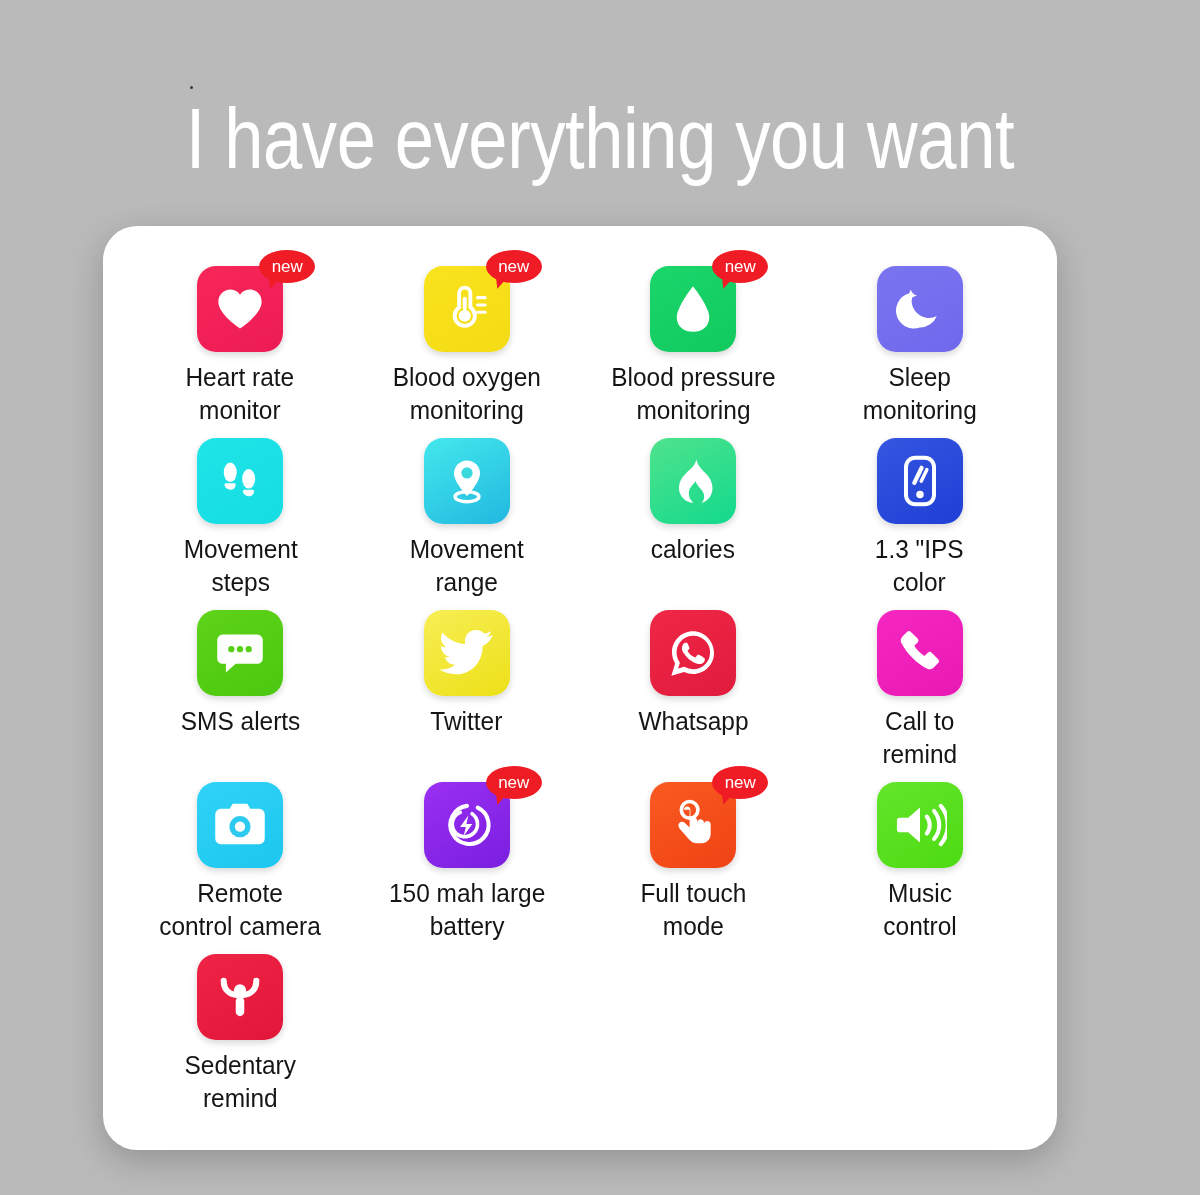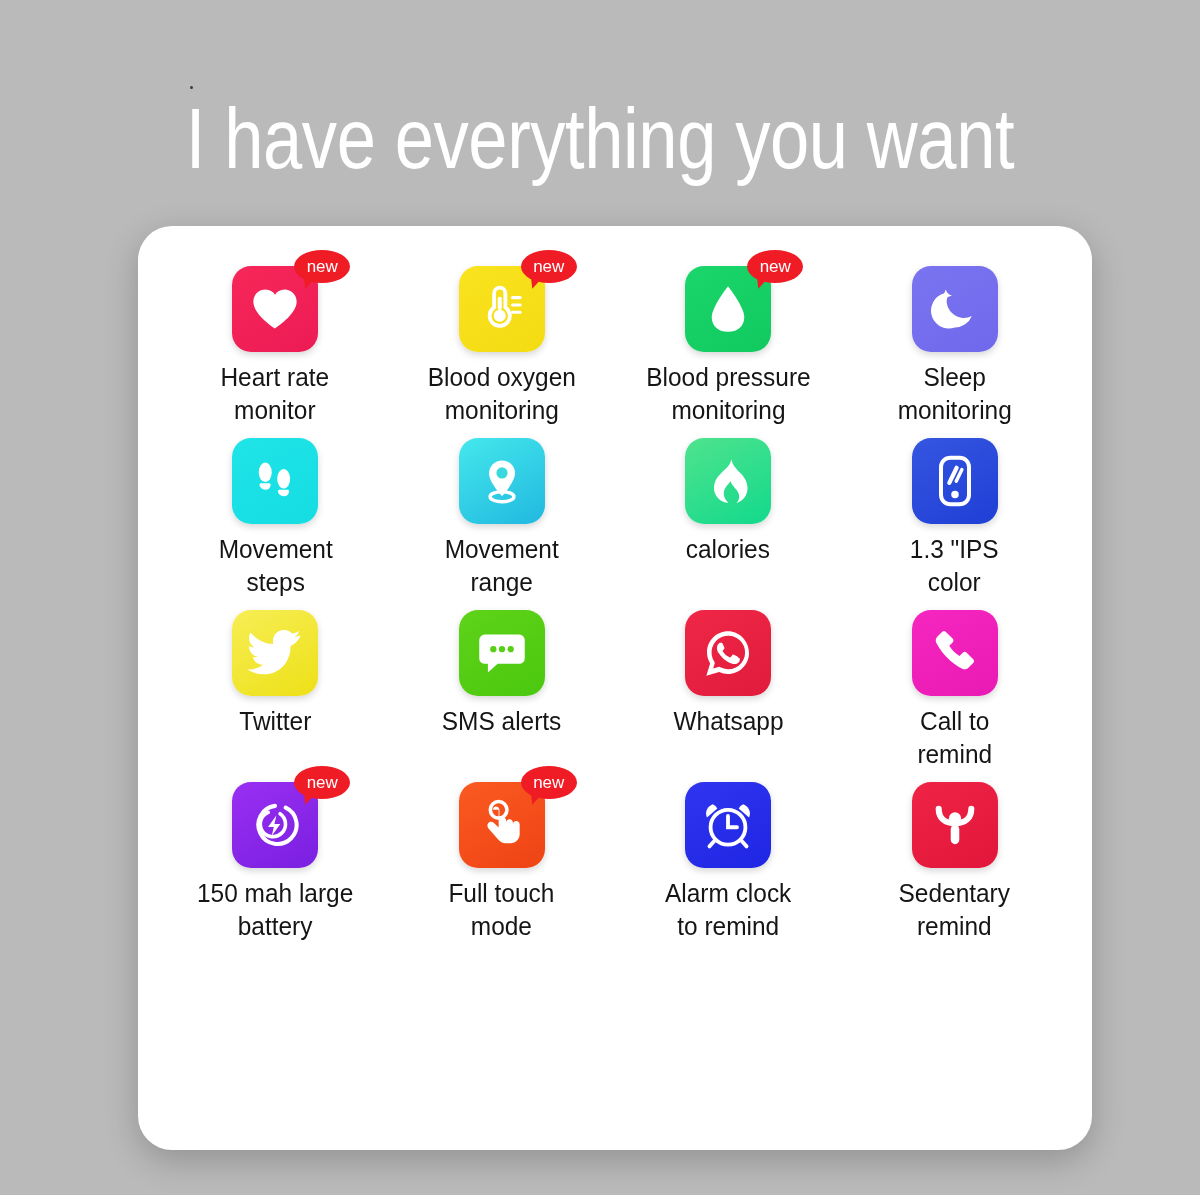--- a/index.html
+++ b/index.html
@@ -48,21 +48,20 @@
   .feature-card {
     position: absolute;
     left: 103px;
     top: 226px;
     width: 954px;
     height: 924px;
     background: #ffffff;
     border-radius: 34px;
     box-shadow: 0 10px 34px rgba(0,0,0,0.22);
     padding: 40px 24px 26px 24px;
-    margin-left: 35px;
   }
 
   .grid {
     display: grid;
     grid-template-columns: repeat(4, 1fr);
     grid-auto-rows: 172px;
     column-gap: 0px;
     row-gap: 0px;
     width: 100%;
   }
@@ -245,62 +244,75 @@
               <rect x="22" y="12" width="3" height="14" rx="1.5" fill="#fff" transform="rotate(26 23 19)"></rect>
               <circle cx="20" cy="35.5" r="3.2" fill="#fff"></circle>
             </svg>
           </div>
         </div>
         <div class="cell-label">1.3 "IPS
 color</div>
       </div>
       <div class="cell">
         <div class="tile-wrap">
-          <div class="tile" style="background: linear-gradient(150deg, rgb(247, 238, 85), rgb(237, 224, 23));">
-            <svg width="56" height="50" viewBox="0 0 50 44">
-              <path fill="#fff" d="M48 6.2c-1.8.8-3.7 1.3-5.7 1.6a9.9 9.9 0 004.4-5.5 19.8 19.8 0 01-6.3 2.4A9.9 9.9 0 0023.5 14c-8.2-.4-15.5-4.3-20.4-10.3a9.9 9.9 0 003.1 13.2c-1.6 0-3.1-.5-4.5-1.2 0 4.8 3.4 8.8 7.9 9.7a10 10 0 01-4.5.2 9.9 9.9 0 009.3 6.9A19.9 19.9 0 010 36.6 28 28 0 0015.1 41C30.4 41 38.8 28.3 38.8 17.3v-1.3A19 19 0 0048 6.2z"></path>
-            </svg>
-          </div>
-        </div>
-        <div class="cell-label">Twitter</div>
-      </div>
-      <div class="cell">
-        <div class="tile-wrap">
           <div class="tile" style="background: linear-gradient(150deg, rgb(94, 211, 25), rgb(74, 200, 15));">
             <svg width="52" height="48" viewBox="0 0 48 44">
               <path fill="#fff" d="M8 5h32a5 5 0 015 5v17a5 5 0 01-5 5H20l-9 8v-8H8a5 5 0 01-5-5V10a5 5 0 015-5z"></path>
               <circle cx="16" cy="18.5" r="2.9" fill="#56cf14"></circle>
               <circle cx="24" cy="18.5" r="2.9" fill="#56cf14"></circle>
               <circle cx="32" cy="18.5" r="2.9" fill="#56cf14"></circle>
             </svg>
           </div>
         </div>
         <div class="cell-label">SMS alerts</div>
       </div>
       <div class="cell">
         <div class="tile-wrap">
+          <div class="tile" style="background: linear-gradient(150deg, rgb(247, 238, 85), rgb(237, 224, 23));">
+            <svg width="56" height="50" viewBox="0 0 50 44">
+              <path fill="#fff" d="M48 6.2c-1.8.8-3.7 1.3-5.7 1.6a9.9 9.9 0 004.4-5.5 19.8 19.8 0 01-6.3 2.4A9.9 9.9 0 0023.5 14c-8.2-.4-15.5-4.3-20.4-10.3a9.9 9.9 0 003.1 13.2c-1.6 0-3.1-.5-4.5-1.2 0 4.8 3.4 8.8 7.9 9.7a10 10 0 01-4.5.2 9.9 9.9 0 009.3 6.9A19.9 19.9 0 010 36.6 28 28 0 0015.1 41C30.4 41 38.8 28.3 38.8 17.3v-1.3A19 19 0 0048 6.2z"></path>
+            </svg>
+          </div>
+        </div>
+        <div class="cell-label">Twitter</div>
+      </div>
+      <div class="cell">
+        <div class="tile-wrap">
           <div class="tile" style="background: linear-gradient(150deg, rgb(240, 39, 71), rgb(224, 27, 60));">
             <svg width="52" height="52" viewBox="0 0 48 48">
               <path fill="#fff" d="M24 4C13.3 4 4.6 12.7 4.6 23.4c0 3.7 1 7.2 2.9 10.2L4 45l11.8-3.4a19.3 19.3 0 008.2 1.8c10.7 0 19.4-8.7 19.4-19.4S34.7 4 24 4zm0 35a15.5 15.5 0 01-7.6-2l-.5-.3-5.6 1.6 1.6-5.4-.4-.6a15.5 15.5 0 1112.5 6.7z"></path>
               <path fill="#fff" d="M32.6 27.2c-.5-.3-3-1.5-3.4-1.6-.5-.2-.8-.3-1.1.2-.3.5-1.3 1.6-1.6 2-.3.3-.6.4-1.1.1a12.5 12.5 0 01-6.2-5.4c-.5-.8.5-.8 1.4-2.6.2-.3.1-.6 0-.9l-1.5-3.6c-.4-.9-.8-.8-1.1-.8h-1c-.3 0-.9.1-1.4.6-.5.5-1.8 1.8-1.8 4.3s1.9 5 2.1 5.3c.3.3 3.7 5.7 9 8 3.3 1.4 4.6 1.5 6.3 1.3 1-.2 3-1.3 3.4-2.5.4-1.2.4-2.3.3-2.5-.1-.2-.4-.4-.9-.6z"></path>
             </svg>
           </div>
         </div>
         <div class="cell-label">Whatsapp</div>
       </div>
       <div class="cell">
         <div class="tile-wrap">
           <div class="tile" style="background: linear-gradient(150deg, rgb(246, 38, 193), rgb(233, 26, 180));">
             <svg width="50" height="52" viewBox="0 0 44 48">
               <path fill="#fff" d="M13.6 4.5c-1-1-2.6-1-3.6 0L5.6 8.9c-1.5 1.5-1.8 3.9-.8 5.8 5.5 10.3 13.5 18.3 23.8 23.8 1.9 1 4.3.7 5.8-.8l4.4-4.4c1-1 1-2.6 0-3.6l-6-6c-1-1-2.6-1-3.6 0l-3.1 3.1c-3.8-2.4-7-5.6-9.4-9.4l3.1-3.1c1-1 1-2.6 0-3.6z"></path>
             </svg>
           </div>
         </div>
         <div class="cell-label">Call to
 remind</div>
+      </div>
+      <div class="cell">
+        <div class="tile-wrap">
+          <div class="tile" style="background: linear-gradient(150deg, rgb(49, 211, 247), rgb(28, 198, 238));">
+            <svg width="54" height="48" viewBox="0 0 48 42">
+              <path fill="#fff" d="M17.5 2h13l2.6 4.6H41a5 5 0 015 5V33a5 5 0 01-5 5H7a5 5 0 01-5-5V11.6a5 5 0 015-5h7.9z"></path>
+              <circle cx="24" cy="22.5" r="9.4" fill="#2ec9ef"></circle>
+              <circle cx="24" cy="22.5" r="4.6" fill="#fff"></circle>
+            </svg>
+          </div>
+        </div>
+        <div class="cell-label">Remote
+control camera</div>
       </div>
       <div class="cell">
         <div class="tile-wrap">
           <div class="tile" style="background: linear-gradient(150deg, rgb(154, 47, 242), rgb(122, 31, 224));">
             <svg width="54" height="54" viewBox="0 0 48 48">
               <path fill="none" stroke="#fff" stroke-width="3.6" stroke-linecap="round" d="M33.5 8.5A17 17 0 1124 7"></path>
               <path fill="none" stroke="#fff" stroke-width="3.2" stroke-linecap="round" d="M28.5 14A11.2 11.2 0 1118 12.8"></path>
               <path fill="#fff" d="M25.2 15.5l-7.4 10.2h5.1l-1.8 8 7.6-10.6h-5.2z"></path>
             </svg>
           </div>
@@ -317,33 +329,31 @@
               <path fill="#fff" d="M20 10.5v15.8L15.6 22c-1.4-1.3-3.6-1.2-4.8.3-1.1 1.4-1 3.4.2 4.7l9 10.3c1.6 1.8 3.9 2.9 6.4 2.9h4.3c4.4 0 8-3.6 8-8V23.4c0-1.6-1.3-3-3-3s-3 1.4-3 3v-1.6c0-1.7-1.3-3-3-3s-3 1.3-3 3v-1.6c0-1.7-1.3-3-3-3s-3 1.3-3 3v-9.7c0-1.7-1.3-3-3-3s-2.7 1.3-2.7 3z"></path>
             </svg>
           </div>
           <div class="new-badge">new</div>
         </div>
         <div class="cell-label">Full touch
 mode</div>
       </div>
       <div class="cell">
         <div class="tile-wrap">
-          <div class="tile" style="background: linear-gradient(150deg, rgb(47, 53, 239), rgb(31, 38, 228));">
-            <svg width="54" height="54" viewBox="0 0 48 48">
-              <circle cx="24" cy="26" r="15.5" fill="none" stroke="#fff" stroke-width="3.4"></circle>
-              <path fill="#fff" d="M10.5 5.5C7 6.8 4.5 10 4.5 13.8c0 1.3.3 2.5.8 3.6l9.2-8A7.5 7.5 0 0010.5 5.5z"></path>
-              <path fill="#fff" d="M37.5 5.5c3.5 1.3 6 4.5 6 8.3 0 1.3-.3 2.5-.8 3.6l-9.2-8a7.5 7.5 0 014-3.9z"></path>
-              <path fill="none" stroke="#fff" stroke-width="3.4" stroke-linecap="round" d="M24 16v10h8"></path>
-              <path fill="none" stroke="#fff" stroke-width="3.4" stroke-linecap="round" d="M12 38l-4.5 5"></path>
-              <path fill="none" stroke="#fff" stroke-width="3.4" stroke-linecap="round" d="M36 38l4.5 5"></path>
-            </svg>
-          </div>
-        </div>
-        <div class="cell-label">Alarm clock
-to remind</div>
+          <div class="tile" style="background: linear-gradient(150deg, rgb(99, 229, 43), rgb(77, 219, 18));">
+            <svg width="54" height="50" viewBox="0 0 48 44">
+              <path fill="#fff" d="M6 15.5h7.5L24 6.5v31L13.5 28.5H6a2.5 2.5 0 01-2.5-2.5V18a2.5 2.5 0 012.5-2.5z"></path>
+              <path fill="none" stroke="#fff" stroke-width="3.6" stroke-linecap="round" d="M30 14.5a12 12 0 010 15"></path>
+              <path fill="none" stroke="#fff" stroke-width="3.6" stroke-linecap="round" d="M36.5 9.5a19.4 19.4 0 010 25"></path>
+              <path fill="none" stroke="#fff" stroke-width="3.6" stroke-linecap="round" d="M42.5 5a26.5 26.5 0 010 34"></path>
+            </svg>
+          </div>
+        </div>
+        <div class="cell-label">Music
+control</div>
       </div>
       <div class="cell">
         <div class="tile-wrap">
           <div class="tile" style="background: linear-gradient(150deg, rgb(239, 35, 69), rgb(226, 22, 58));">
             <svg width="50" height="54" viewBox="0 0 44 48">
               <circle cx="22" cy="18" r="5.4" fill="#fff"></circle>
               <path fill="none" stroke="#fff" stroke-width="5.4" stroke-linecap="round" d="M7.5 9.5c0 8 5 13 14.5 13s14.5-5 14.5-13"></path>
               <rect x="18.2" y="24" width="7.6" height="17" rx="3.8" fill="#fff"></rect>
             </svg>
           </div>

